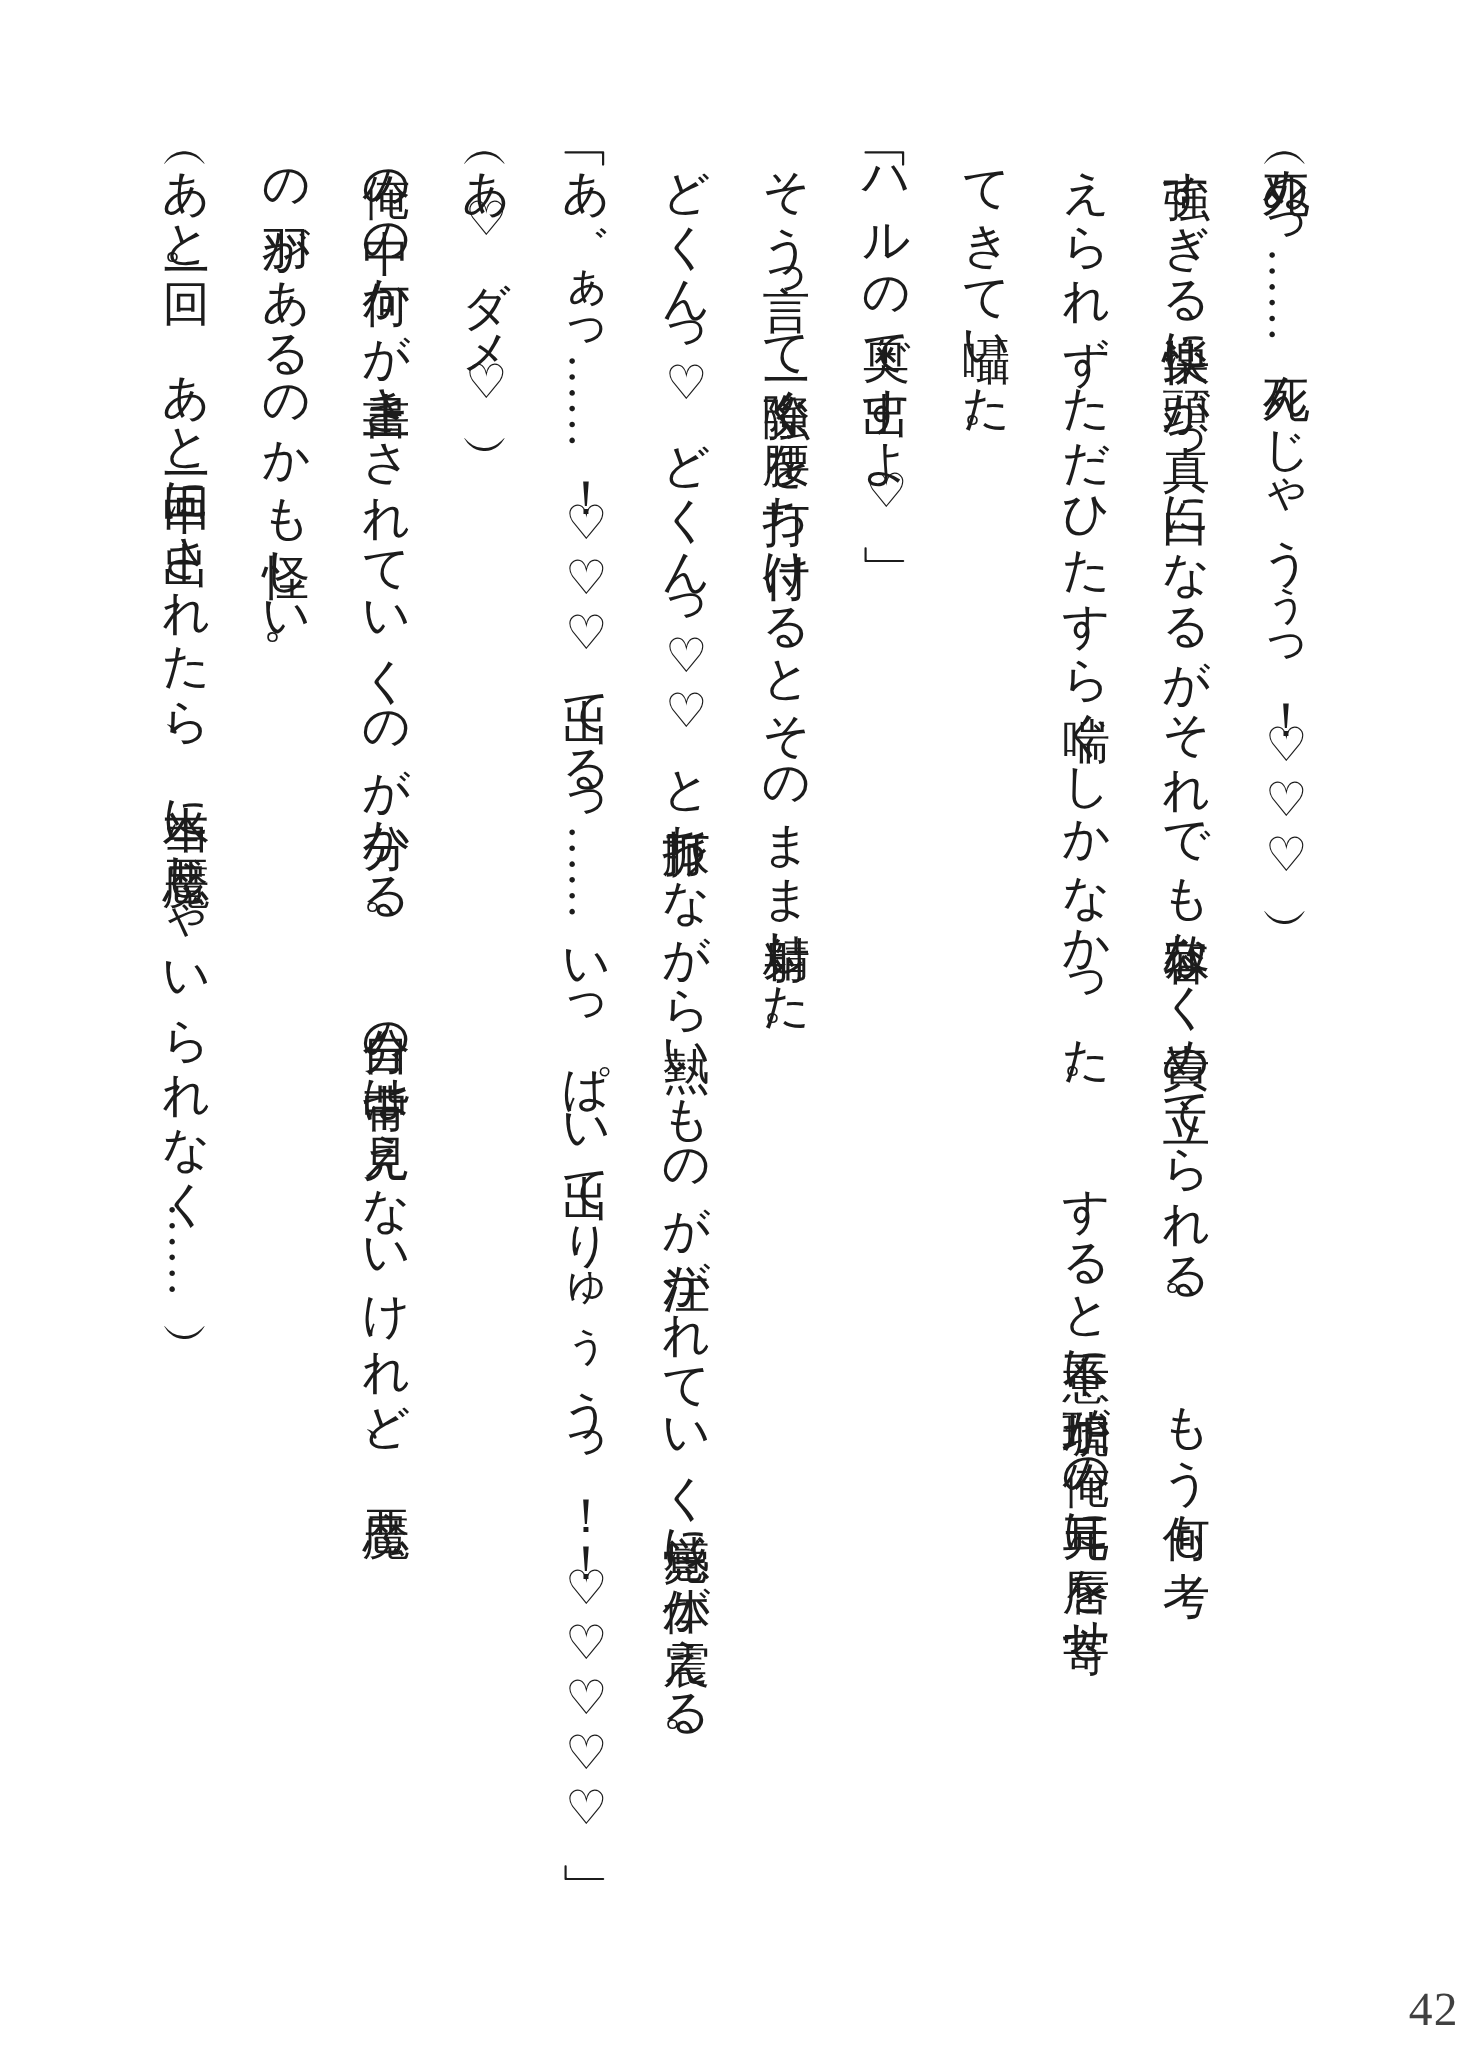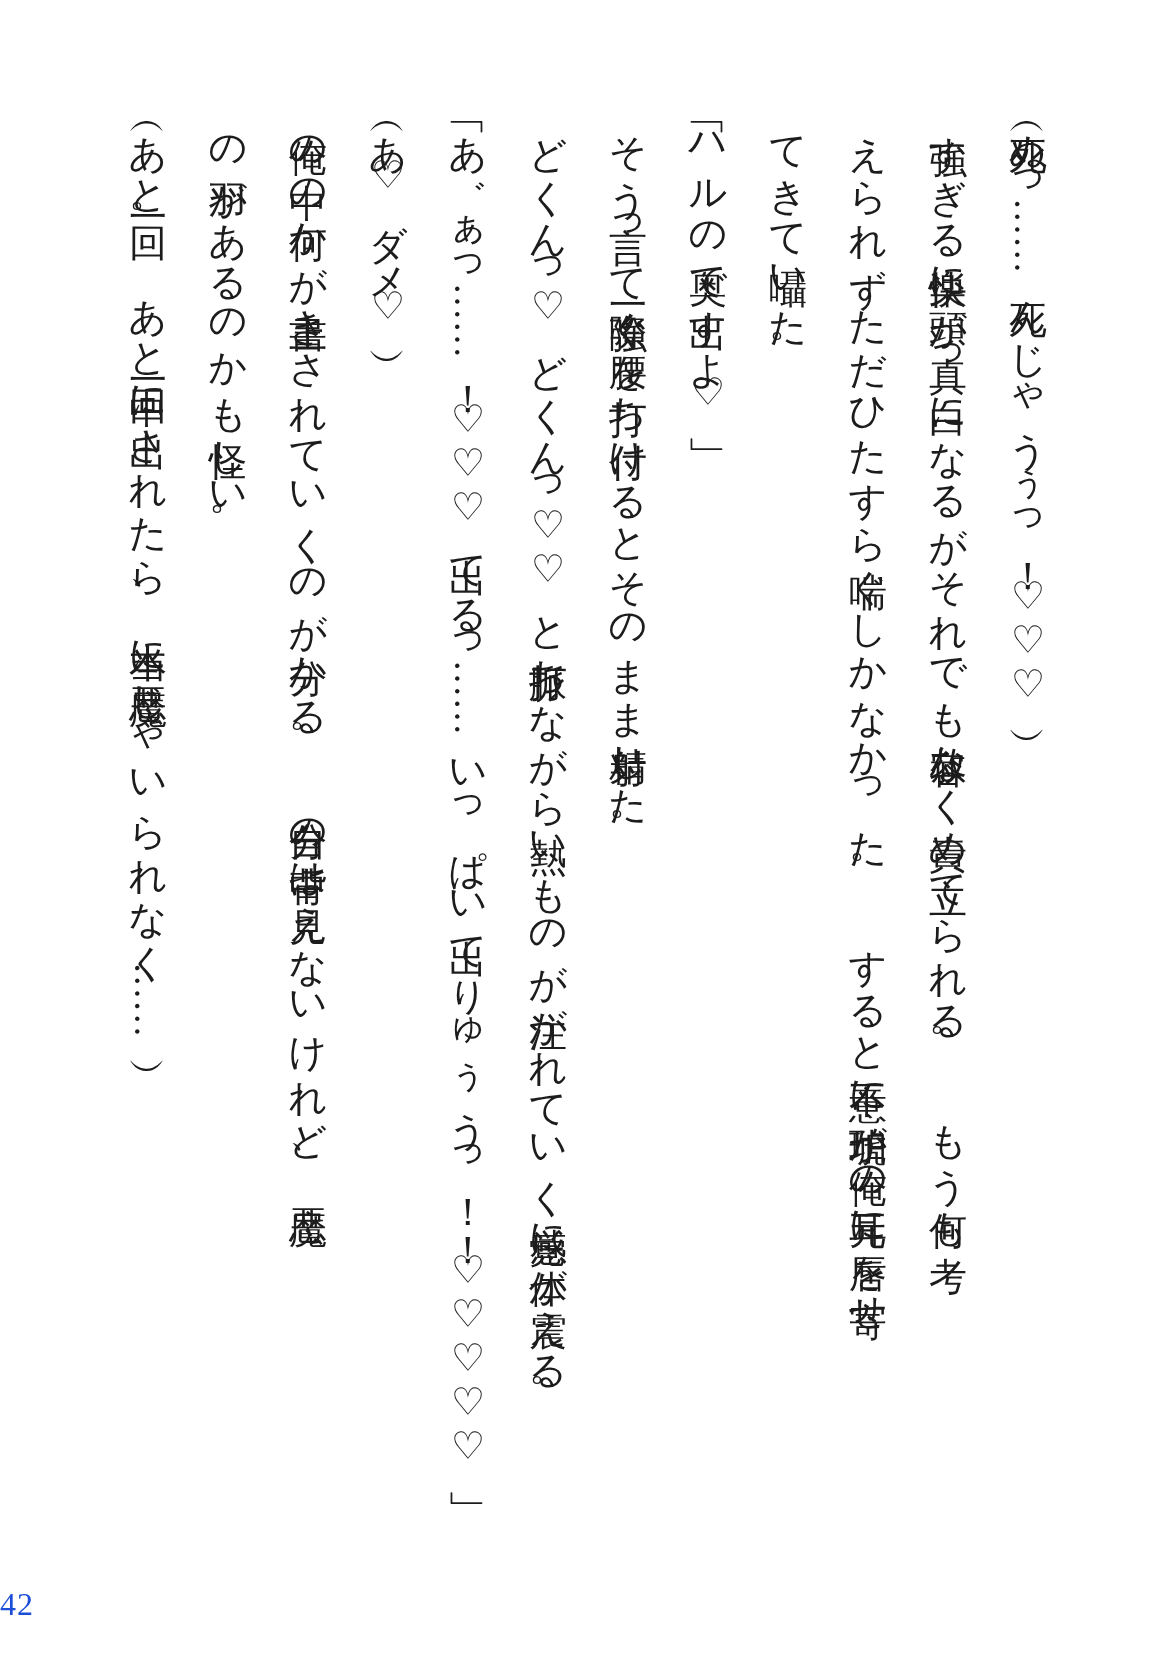--- a/index.html
+++ b/index.html
@@ -35,23 +35,23 @@
   .text-line {
     margin: 0;
     padding: 0;
     font-kerning: none;
   }
   .page-number {
     position: absolute;
     top: 1586px;
     left: 0;
     width: 100%;
-    text-align: left;
-    font-size: 32px;
-    color: #1d4ed8;
+    text-align: right;
+    font-size: 38px;
+    color: #404040;
     letter-spacing: 1px;
   }
 </style>
 </head>
 <body>
 
 <div class="page">
   <div class="text-area" id="text-body"><p class="text-line">（死ぬっ……死んじゃうぅっ！♡♡♡）</p><p class="text-line">強すぎる快楽に頭が真っ白になるがそれでも容赦なく責め立てられる。　もう何も考</p><p class="text-line">えられずただひたすら喘ぐしかなかった。　すると不意に琥珀が俺の耳元に唇を寄せ</p><p class="text-line">てきて囁いた。</p><p class="text-line">「ハルの奥で出すよ♡」</p><p class="text-line">そう言って一際強く腰を打ち付けるとそのまま射精した。</p><p class="text-line">どくんっ♡どくんっ♡♡と脈打ちながら熱いものが注がれていく感覚に体が震える。</p><p class="text-line">「あ゛ぁっ……！♡♡♡出てるっ……いっぱい出てりゅぅうっ！！♡♡♡♡♡」</p><p class="text-line">（あ♡ダメ♡）</p><p class="text-line">俺の中の何かが上書きされていくのが分かる。　自分の背中は見えないけれど、悪魔</p><p class="text-line">の羽があるのかも怪しい。</p><p class="text-line">（あと一回。　あと一回中に出されたら、本当に悪魔じゃいられなく……）</p></div>
   <div class="page-number">42</div>
 </div>

